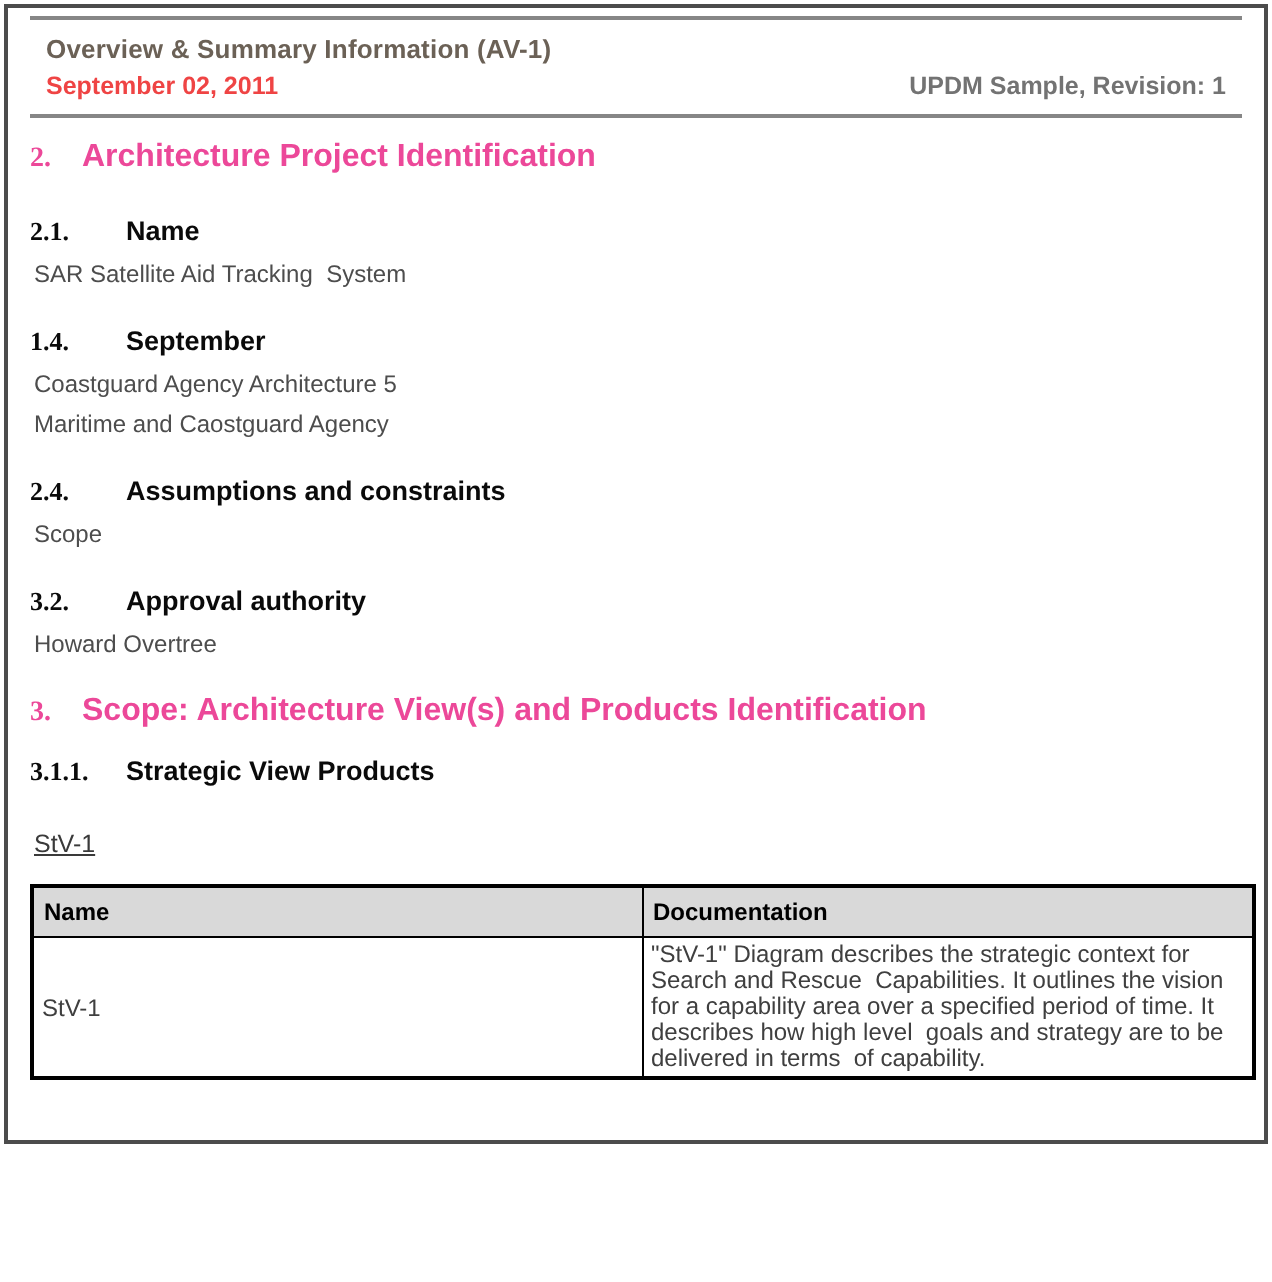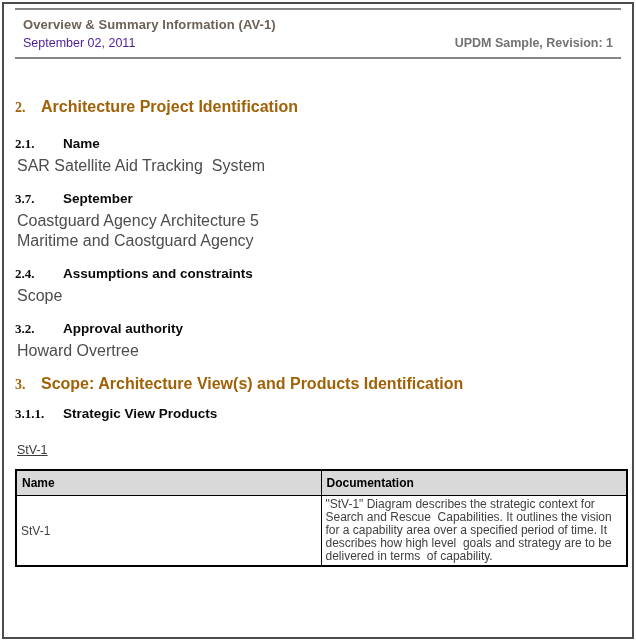--- a/index.html
+++ b/index.html
@@ -1,35 +1,35 @@
 <!DOCTYPE html>
 <html><head>
 <meta charset="utf-8">
 <style>
   html,body{margin:0;padding:0;background:#ffffff;}
   body{width:636px;height:641px;font-family:"Liberation Sans",sans-serif;-webkit-font-smoothing:antialiased;}
-  .page{box-sizing:border-box;width:632px;height:637px;margin:2px;border:2px solid #4c4c4c;background:#fff;overflow:hidden;}
+  .page{box-sizing:border-box;width:632px;height:570px;margin:2px;border:2px solid #4c4c4c;background:#fff;overflow:hidden;}
   .content{padding:0 11px;}
 
   
   .report-header{margin-top:4px;border-top:2px solid #868686;border-bottom:2px solid #868686;padding:5px 8px 7px 8px;}
   .report-title{font-weight:bold;font-size:13px;line-height:19px;color:#6b6156;letter-spacing:.1px;}
   .report-sub{display:flex;justify-content:space-between;align-items:baseline;margin-top:2px;}
-  .report-date{font-weight:normal;font-size:12.5px;color:#4c1d95;}
+  .report-date{font-weight:bold;font-size:12.5px;color:#ef4444;}
   .report-rev{font-weight:bold;font-size:12.5px;color:#737373;}
 
   
-  .h1{margin:38px 0 0 0;font-weight:bold;font-size:16px;line-height:19px;color:#a16207;}
+  .h1{margin:10px 0 0 0;font-weight:bold;font-size:16px;line-height:19px;color:#ec4899;}
   .h1 .num{font-family:"Liberation Serif",serif;font-weight:bold;font-size:14px;display:inline-block;width:26px;}
   .h2{margin:19px 0 0 0;font-weight:bold;font-size:13.5px;line-height:16px;color:#0a0a0a;}
   .h2 .num{font-family:"Liberation Serif",serif;font-weight:bold;font-size:13px;display:inline-block;width:48px;}
   .h1.s3{margin-top:17px;}
   .h2.s31{margin-top:21px;}
   .h2.s311{margin-top:12px;}
-  .body-text{margin:7px 0 0 2px;font-size:16px;line-height:13px;color:#4d4d4d;white-space:pre-wrap;}
+  .body-text{margin:7px 0 0 2px;font-size:12px;line-height:13px;color:#4d4d4d;white-space:pre-wrap;}
 
   
   .doc-link{display:inline-block;margin:21px 0 0 2px;font-size:12.5px;line-height:14px;color:#3a3a3a;text-decoration:underline;cursor:pointer;}
 
   
   table.products{margin-top:11px;width:611px;border-collapse:collapse;border:2px solid #000;table-layout:fixed;}
   table.products th{background:#d9d9d9;border:1px solid #000;font-size:12px;font-weight:bold;color:#000;text-align:left;padding:4px 5px;height:16px;}
   table.products td{border:1px solid #000;font-size:12px;color:#3f3f3f;padding:2px 4px;vertical-align:middle;}
   td.doc-cell{line-height:13px;white-space:pre-wrap;vertical-align:top;padding-top:3px;}
   td.name-cell{font-size:12px;}
@@ -51,21 +51,21 @@
     <div class="h1">
       <span class="num">2.</span><span>Architecture Project Identification</span>
     </div>
 
     <div class="h2">
       <span class="num">2.1.</span><span>Name</span>
     </div>
     <div class="body-text">SAR Satellite Aid Tracking  System</div>
 
     <div class="h2">
-      <span class="num">3.7.</span><span>September</span>
+      <span class="num">1.4.</span><span>September</span>
     </div>
     <div class="body-text">Coastguard Agency Architecture 5</div>
 
     <div class="body-text">Maritime and Caostguard Agency</div>
 
     <div class="h2">
       <span class="num">2.4.</span><span>Assumptions and constraints</span>
     </div>
     <div class="body-text">Scope</div>
 

